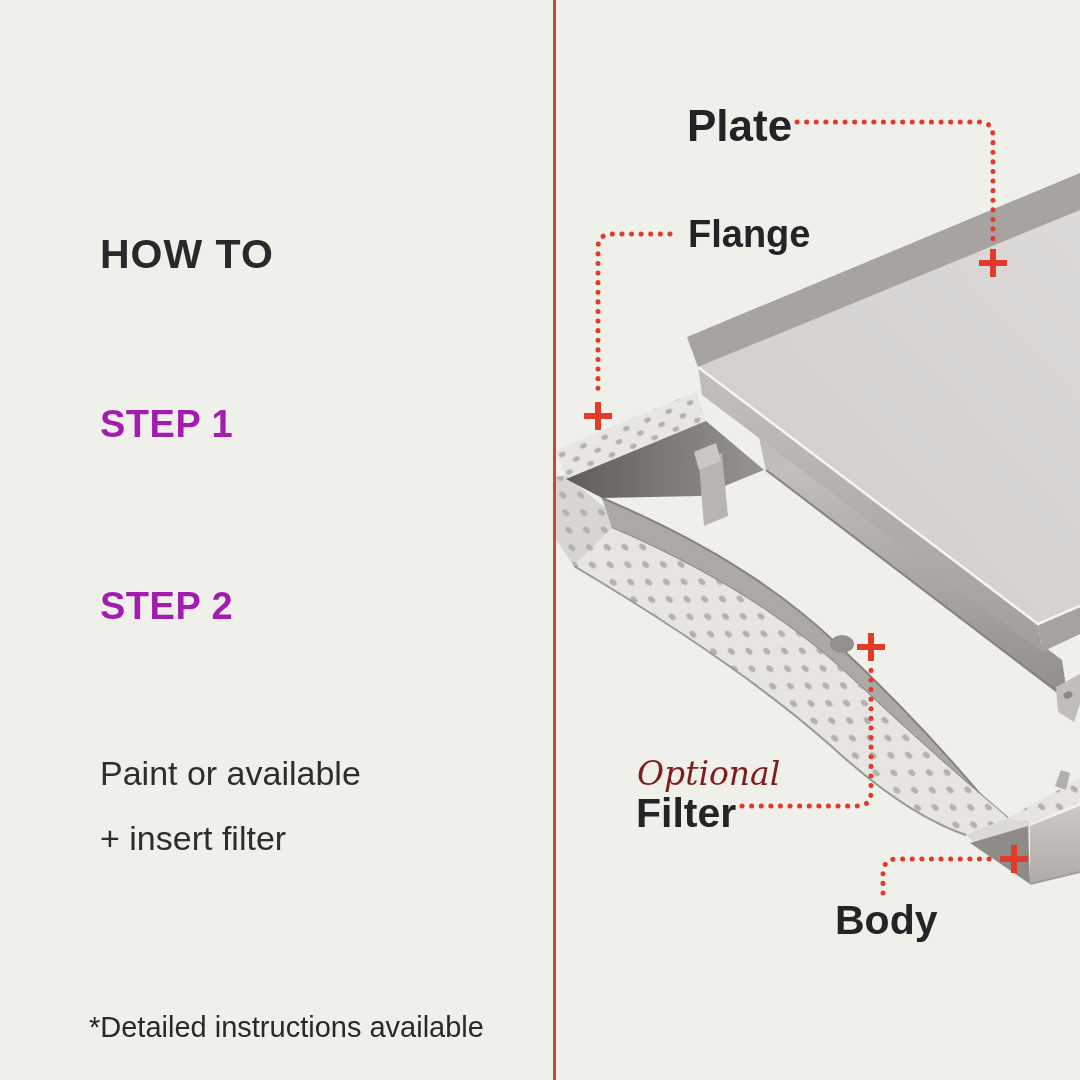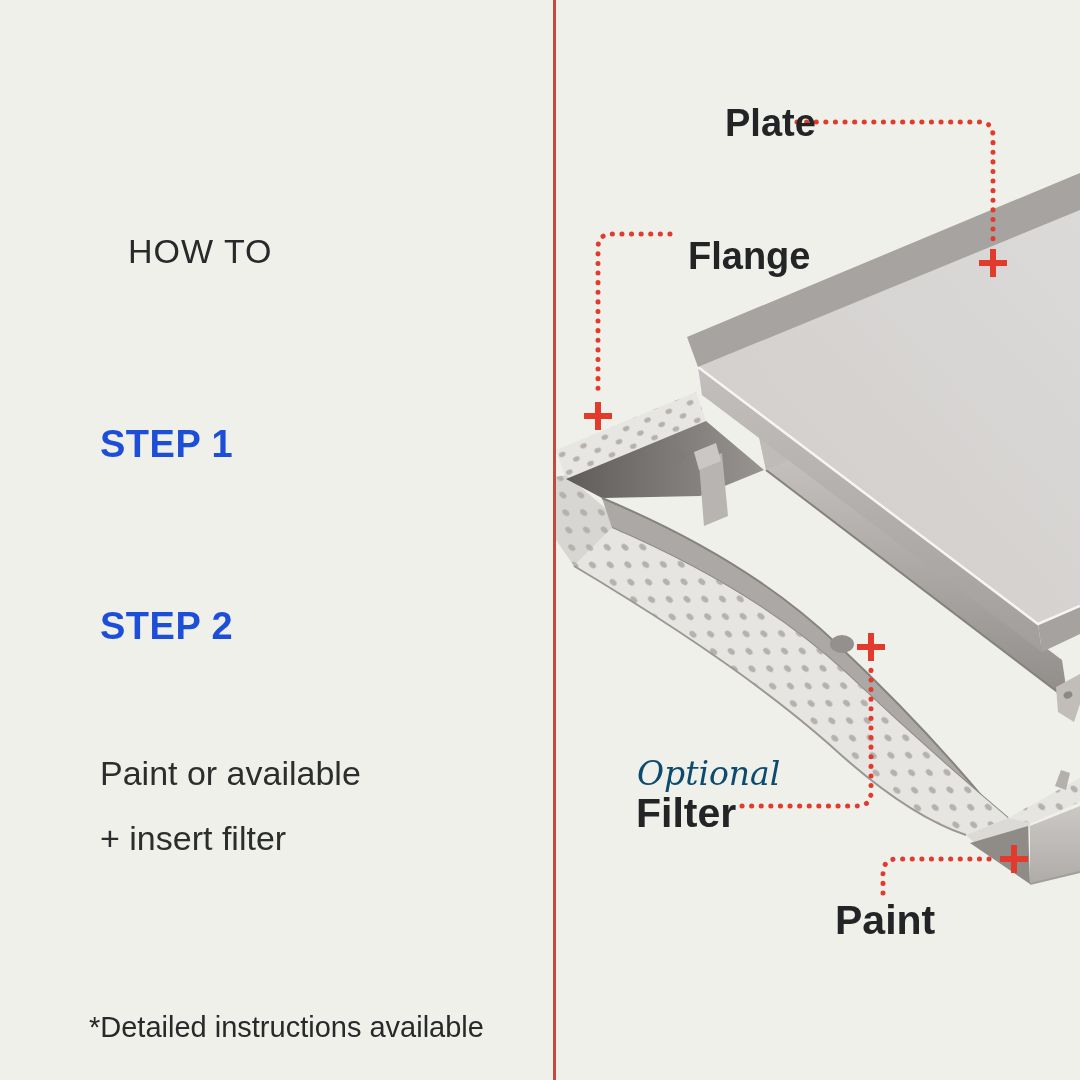--- a/index.html
+++ b/index.html
@@ -4,46 +4,46 @@
 <style>
   html,body{margin:0;padding:0;}
   body{font-family:"Liberation Sans",sans-serif;background:#dddddd;}
   #stage{
     position:relative;width:1080px;height:1080px;overflow:hidden;
     background:#eff0ea;
   }
   .abs{position:absolute;}
   
   .h1line{
-    left:100px;font-weight:400;font-size:34px;letter-spacing:1px;
-    color:#27292b;line-height:1;white-space:nowrap;margin-left:28px;
+    left:100px;font-weight:700;font-size:41px;letter-spacing:1px;
+    color:#27292b;line-height:1;white-space:nowrap;
   }
   .step-title{
     left:100px;font-weight:700;font-size:38px;letter-spacing:0.5px;
-    color:#1d4ed8;line-height:1;white-space:nowrap;margin-top:20px;
+    color:#a21caf;line-height:1;white-space:nowrap;
   }
   .step-line{
     left:100px;font-weight:400;font-size:34px;color:#2c2e2d;
     line-height:1;white-space:nowrap;
   }
   .footnote{
     left:48px;top:1013px;font-weight:400;font-size:29px;color:#27292b;
     line-height:1;white-space:nowrap;margin-left:41px;
   }
   
   .divider{left:553px;top:0;width:3px;height:1080px;background:#bf4a40;}
   
   .dlabel{
     font-weight:700;color:#222426;line-height:1;white-space:nowrap;
   }
-  .lbl-plate{left:687px;top:104px;font-size:38px;margin-left:38px;}
-  .lbl-flange{left:688px;top:215px;font-size:38px;margin-top:22px;}
+  .lbl-plate{left:687px;top:104px;font-size:44px;}
+  .lbl-flange{left:688px;top:215px;font-size:38px;}
   .lbl-optional{
     left:637px;top:757px;font-size:33px;font-weight:400;font-style:italic;
-    font-family:"DejaVu Serif",serif;color:#0c4a6e;line-height:1;white-space:nowrap;
+    font-family:"DejaVu Serif",serif;color:#7f1d1d;line-height:1;white-space:nowrap;
   }
   .lbl-filter{left:636px;top:793px;font-size:41px;}
   .lbl-body{left:835px;top:900px;font-size:41px;}
   
   #diagram-svg{left:0;top:0;width:1080px;height:1080px;pointer-events:none;}
 </style>
 </head>
 <body>
 
 <div id="stage">
@@ -153,15 +153,15 @@
       <path d="M584 416 H612 M598 402 V430" stroke-width="6"></path>
       <path d="M857 647 H885 M871 633 V661" stroke-width="6"></path>
       <path d="M1000 859 H1028 M1014 845 V873" stroke-width="6"></path>
     </g>
   </svg>
 
   <div class="abs dlabel lbl-plate">Plate</div>
   <div class="abs dlabel lbl-flange">Flange</div>
   <div class="abs lbl-optional">Optional</div>
   <div class="abs dlabel lbl-filter">Filter</div>
-  <div class="abs dlabel lbl-body">Paint</div>
+  <div class="abs dlabel lbl-body">Body</div>
 
 </div>
 
 </body></html>

